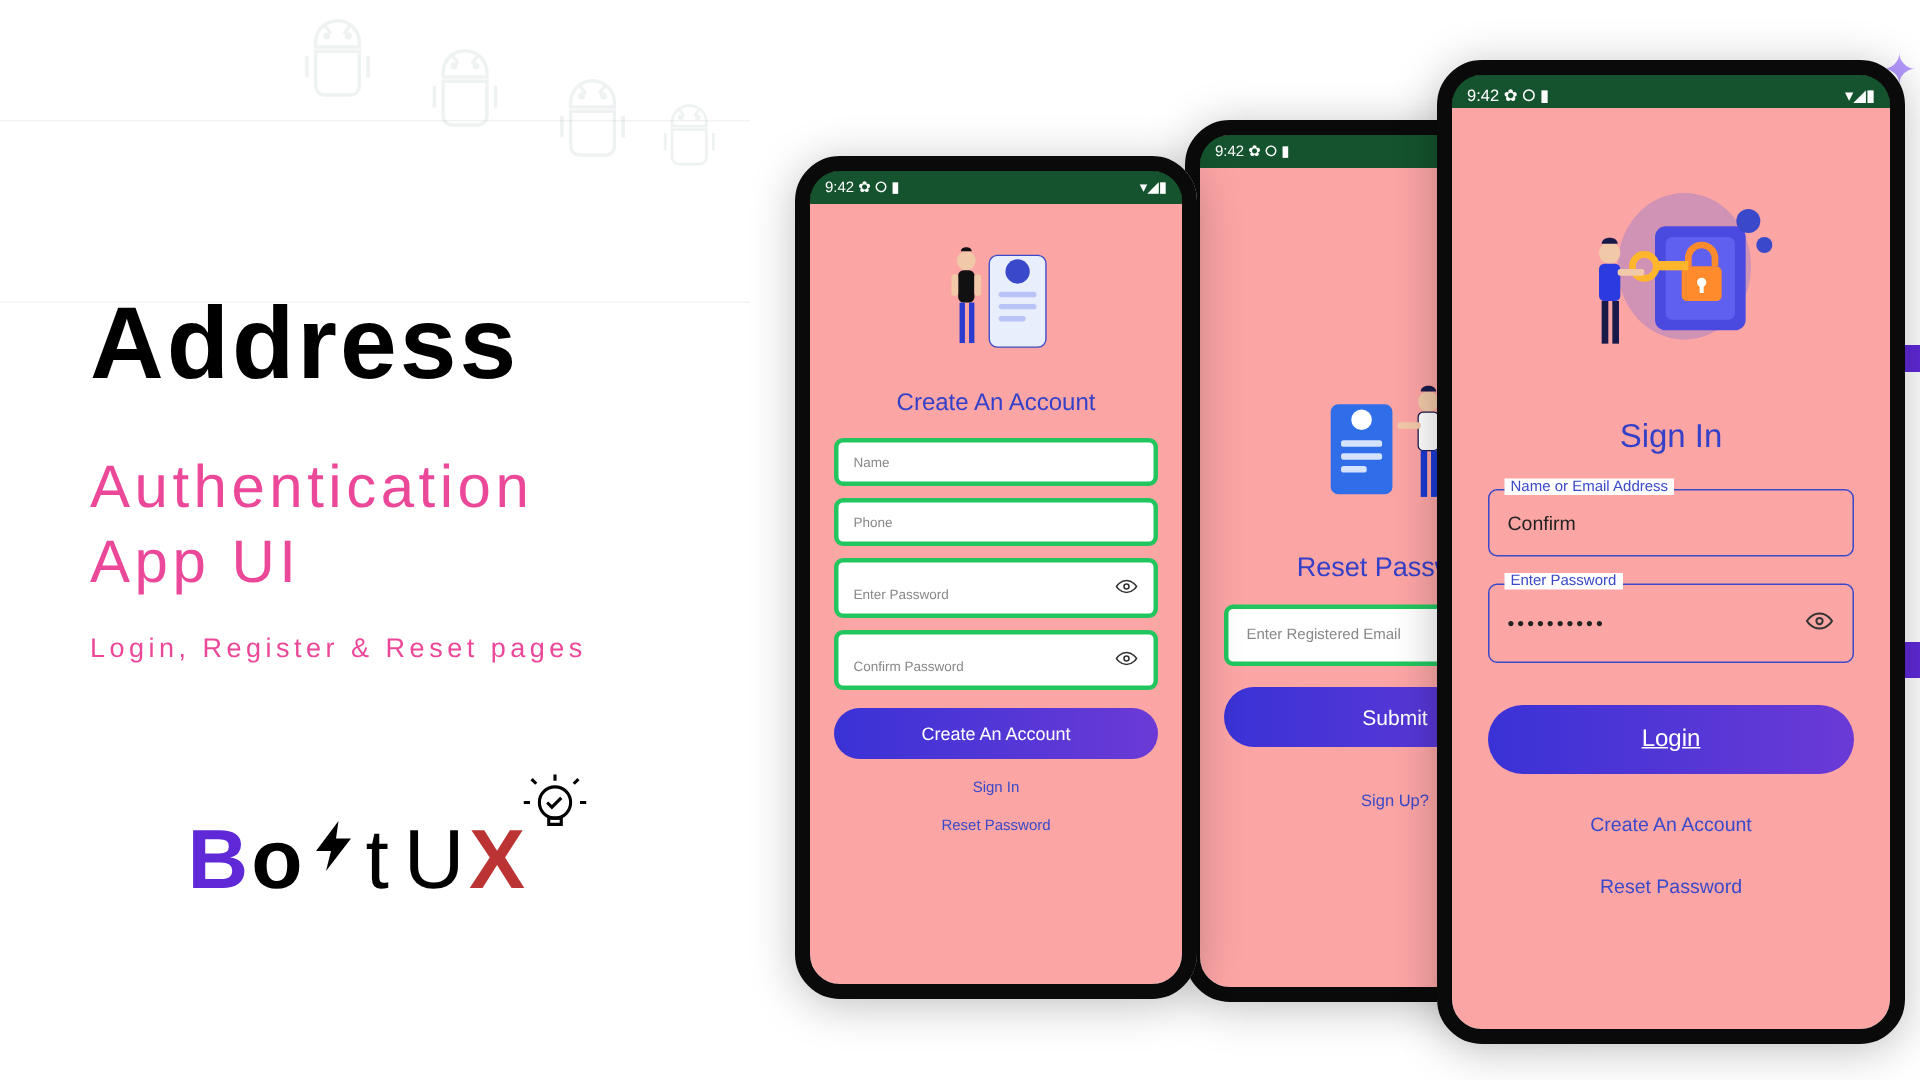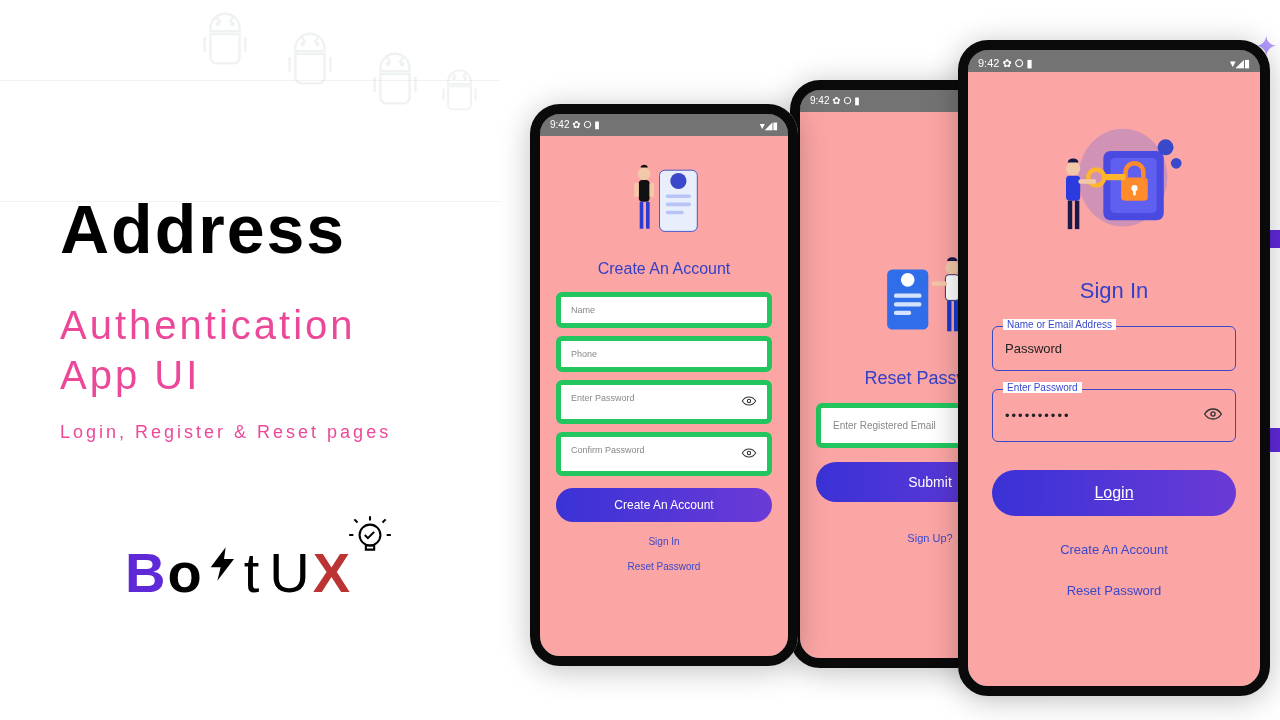--- a/index.html
+++ b/index.html
@@ -61,21 +61,21 @@
 .phone {
   position: absolute; background: #fff; border-radius: 30px;
   box-shadow: 0 4px 30px rgba(0,0,0,0.25);
 }
 .phone .frame {
   position: absolute; inset: 0; border-radius: 30px;
   border: 10px solid #0a0a0a; pointer-events: none;
 }
 .phone .statusbar {
   position: absolute; left: 10px; right: 10px; top: 10px; height: 22px;
-  background: #737373; color: #fff; font-size: 10px;
+  background: #14532d; color: #fff; font-size: 10px;
   display: flex; align-items: center; justify-content: space-between;
   padding: 0 10px; border-radius: 18px 18px 0 0;
 }
 .phone .statusbar .right { display: flex; gap: 3px; align-items: center; }
 .phone .content {
   position: absolute; left: 10px; right: 10px; top: 32px; bottom: 10px;
   background: #fca5a5; border-radius: 0 0 20px 20px;
   display: flex; flex-direction: column; align-items: center;
   padding: 18px 16px 14px;
 }
@@ -91,23 +91,23 @@
 }
 .illus svg { width: 100%; height: 100%; }
 
 .form-title {
   color: #3340c7; font-size: 18px; font-weight: 500; margin: 6px 0 14px;
 }
 .p3 .form-title { font-size: 22px; margin-top: 16px; margin-bottom: 22px; }
 .p1 .form-title { font-size: 16px; }
 
 .tfield {
-  width: 100%; border: 5px solid #22c55e; border-radius: 6px;
+  width: 100%; border: 3px solid #22c55e; border-radius: 6px;
   padding: 10px 12px; font-size: 10px; color: #777; margin-bottom: 10px;
-  background: #fff; position: relative; display: flex; align-items: flex-start;
+  background: #fff; position: relative; display: flex; align-items: flex-end;
 }
 .tfield .label { flex: 1; color: #888; }
 .tfield .eye { flex: 0 0 auto; }
 .p1 .tfield { padding: 8px 10px; font-size: 9px; margin-bottom: 8px; }
 
 
 .mfield {
   width: 100%; border: 1.5px solid #3949c9; border-radius: 6px;
   padding: 14px 12px; margin-bottom: 18px; position: relative;
   display: flex; align-items: center; font-size: 13px; color: #222;
@@ -304,21 +304,21 @@
         <rect x="36" y="68" width="16" height="28" rx="4" fill="#2b3be0"></rect>
         <rect x="38" y="96" width="5" height="32" fill="#1a1a4a"></rect>
         <rect x="46" y="96" width="5" height="32" fill="#1a1a4a"></rect>
         <rect x="50" y="72" width="20" height="5" rx="2" fill="#f2c9a8"></rect>
       </svg>
     </div>
     <div class="form-title">Sign In</div>
 
     <div class="mfield">
       <span class="float">Name or Email Address</span>
-      <span class="val">Password</span>
+      <span class="val">Confirm</span>
     </div>
     <div class="mfield">
       <span class="float">Enter Password</span>
       <span class="val" style="letter-spacing:2px">••••••••••</span>
       <span class="eye"><svg viewBox="0 0 24 24" fill="none" stroke="#333" stroke-width="1.6">
             <path d="M2 12s3.5-6 10-6 10 6 10 6-3.5 6-10 6S2 12 2 12z"></path>
             <circle cx="12" cy="12" r="2.5"></circle>
           </svg></span>
     </div>
 

